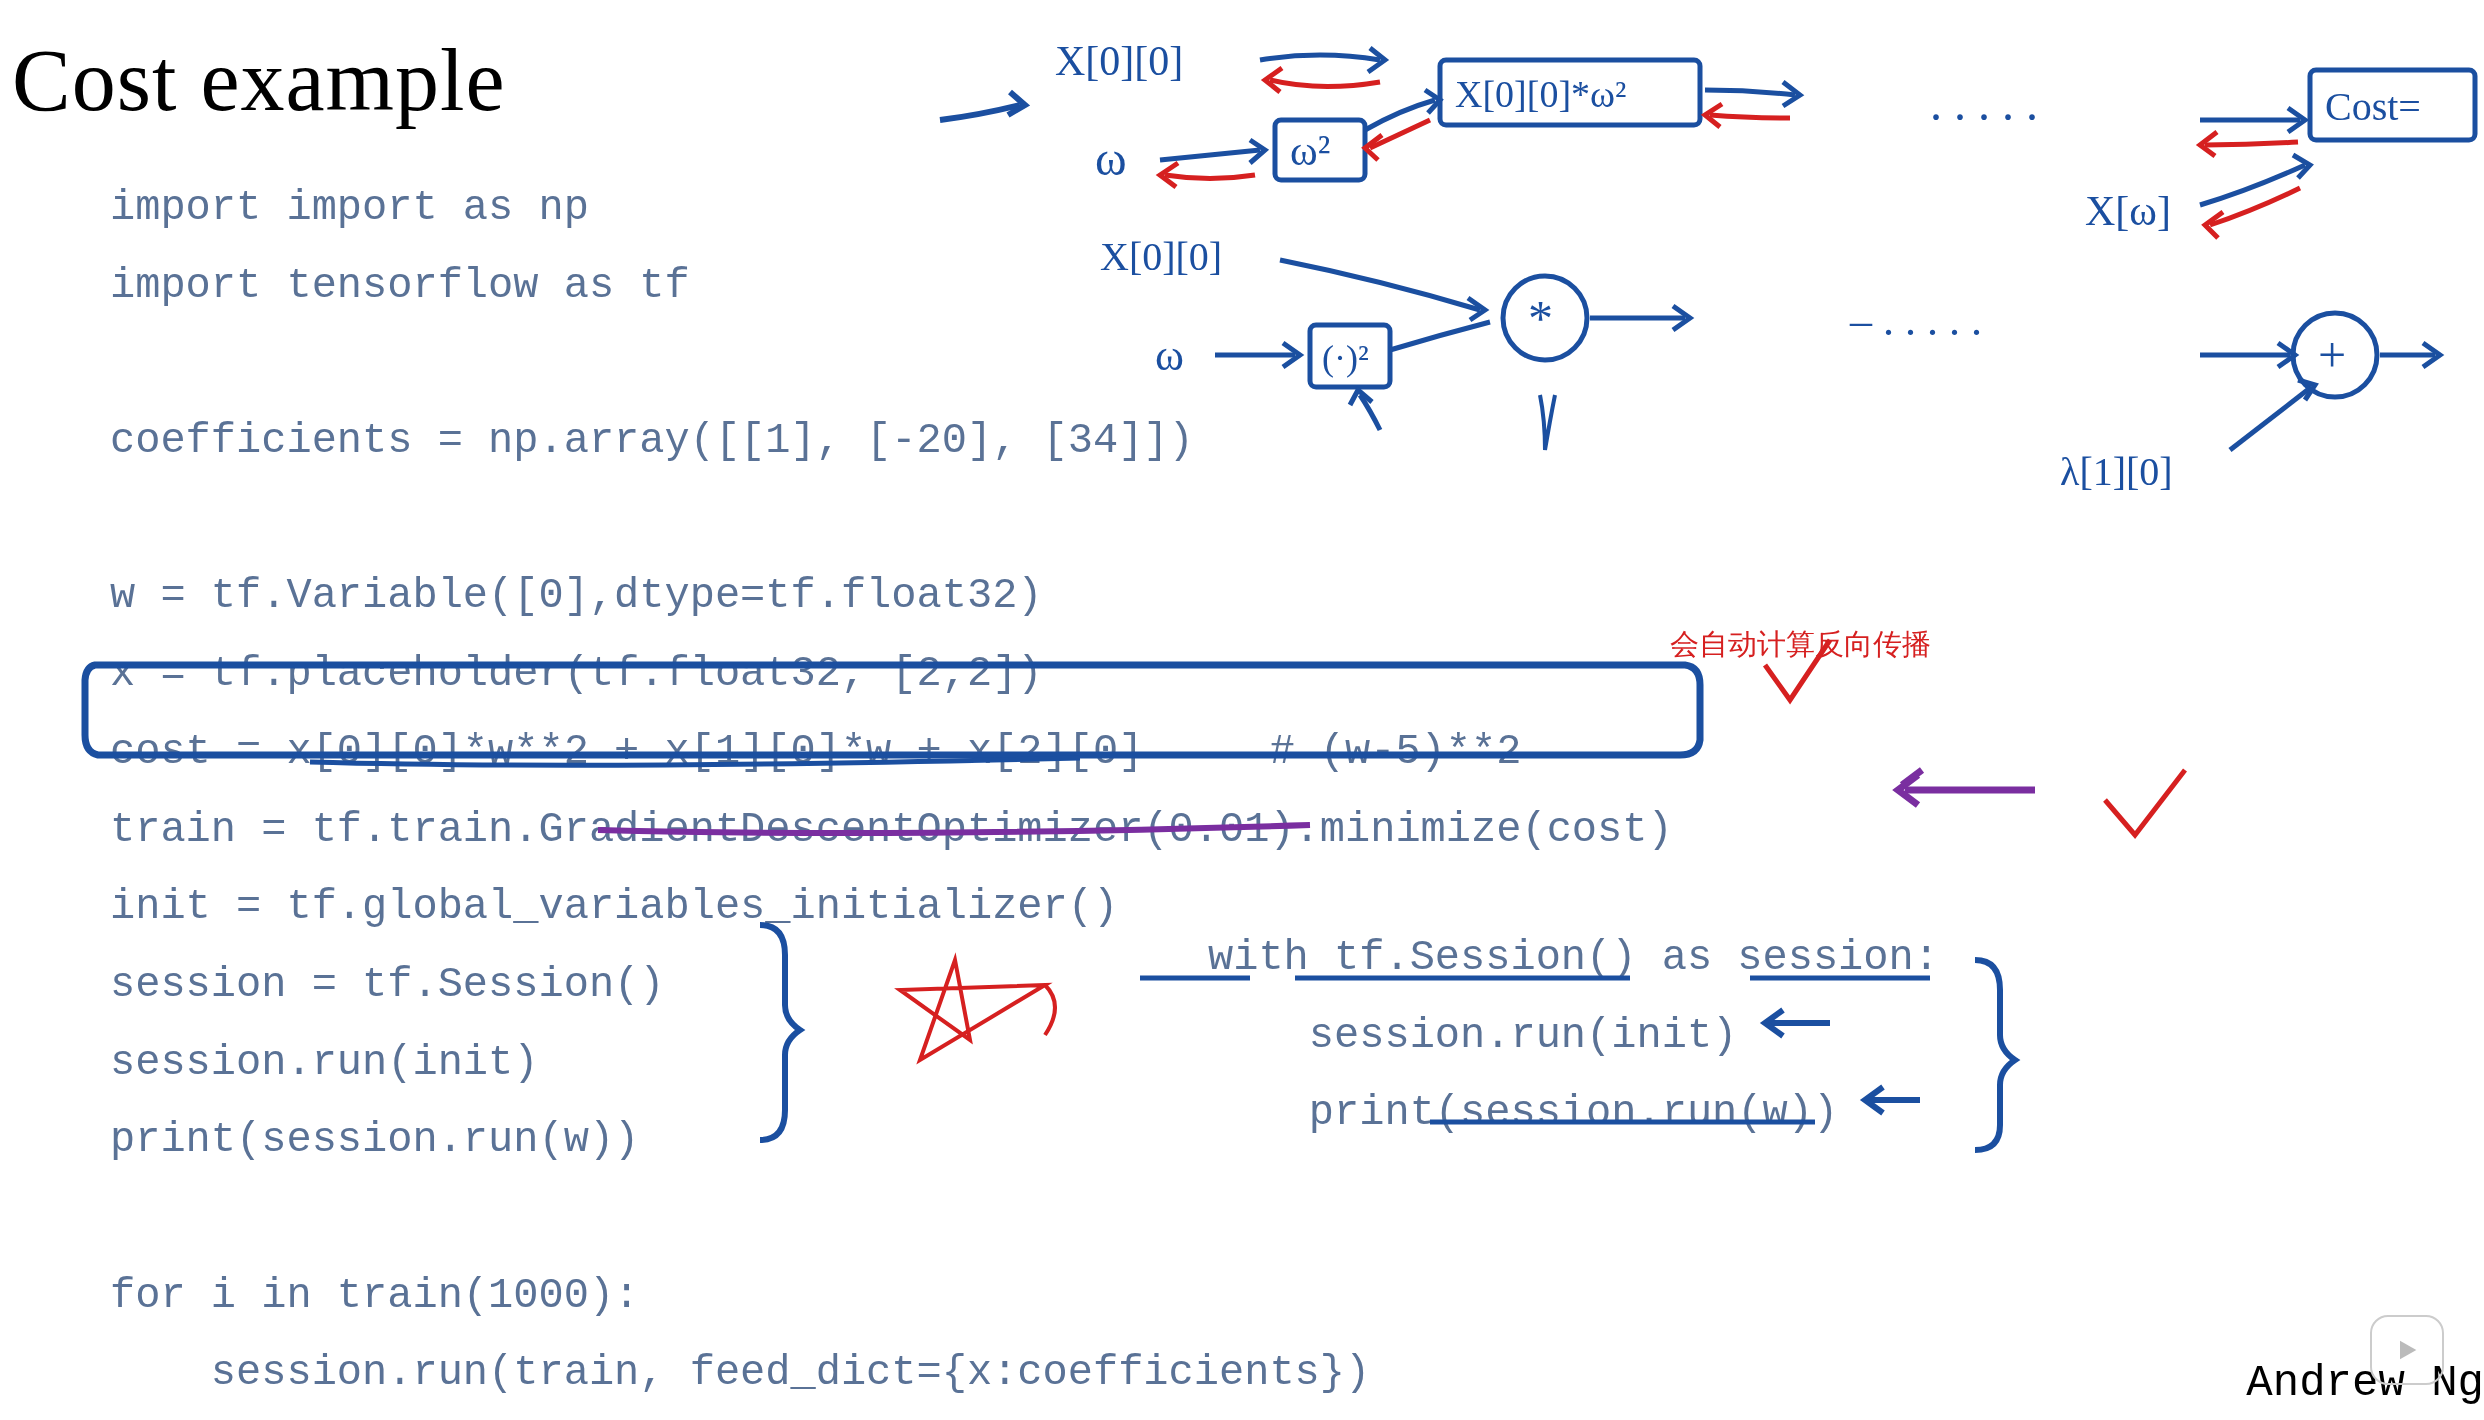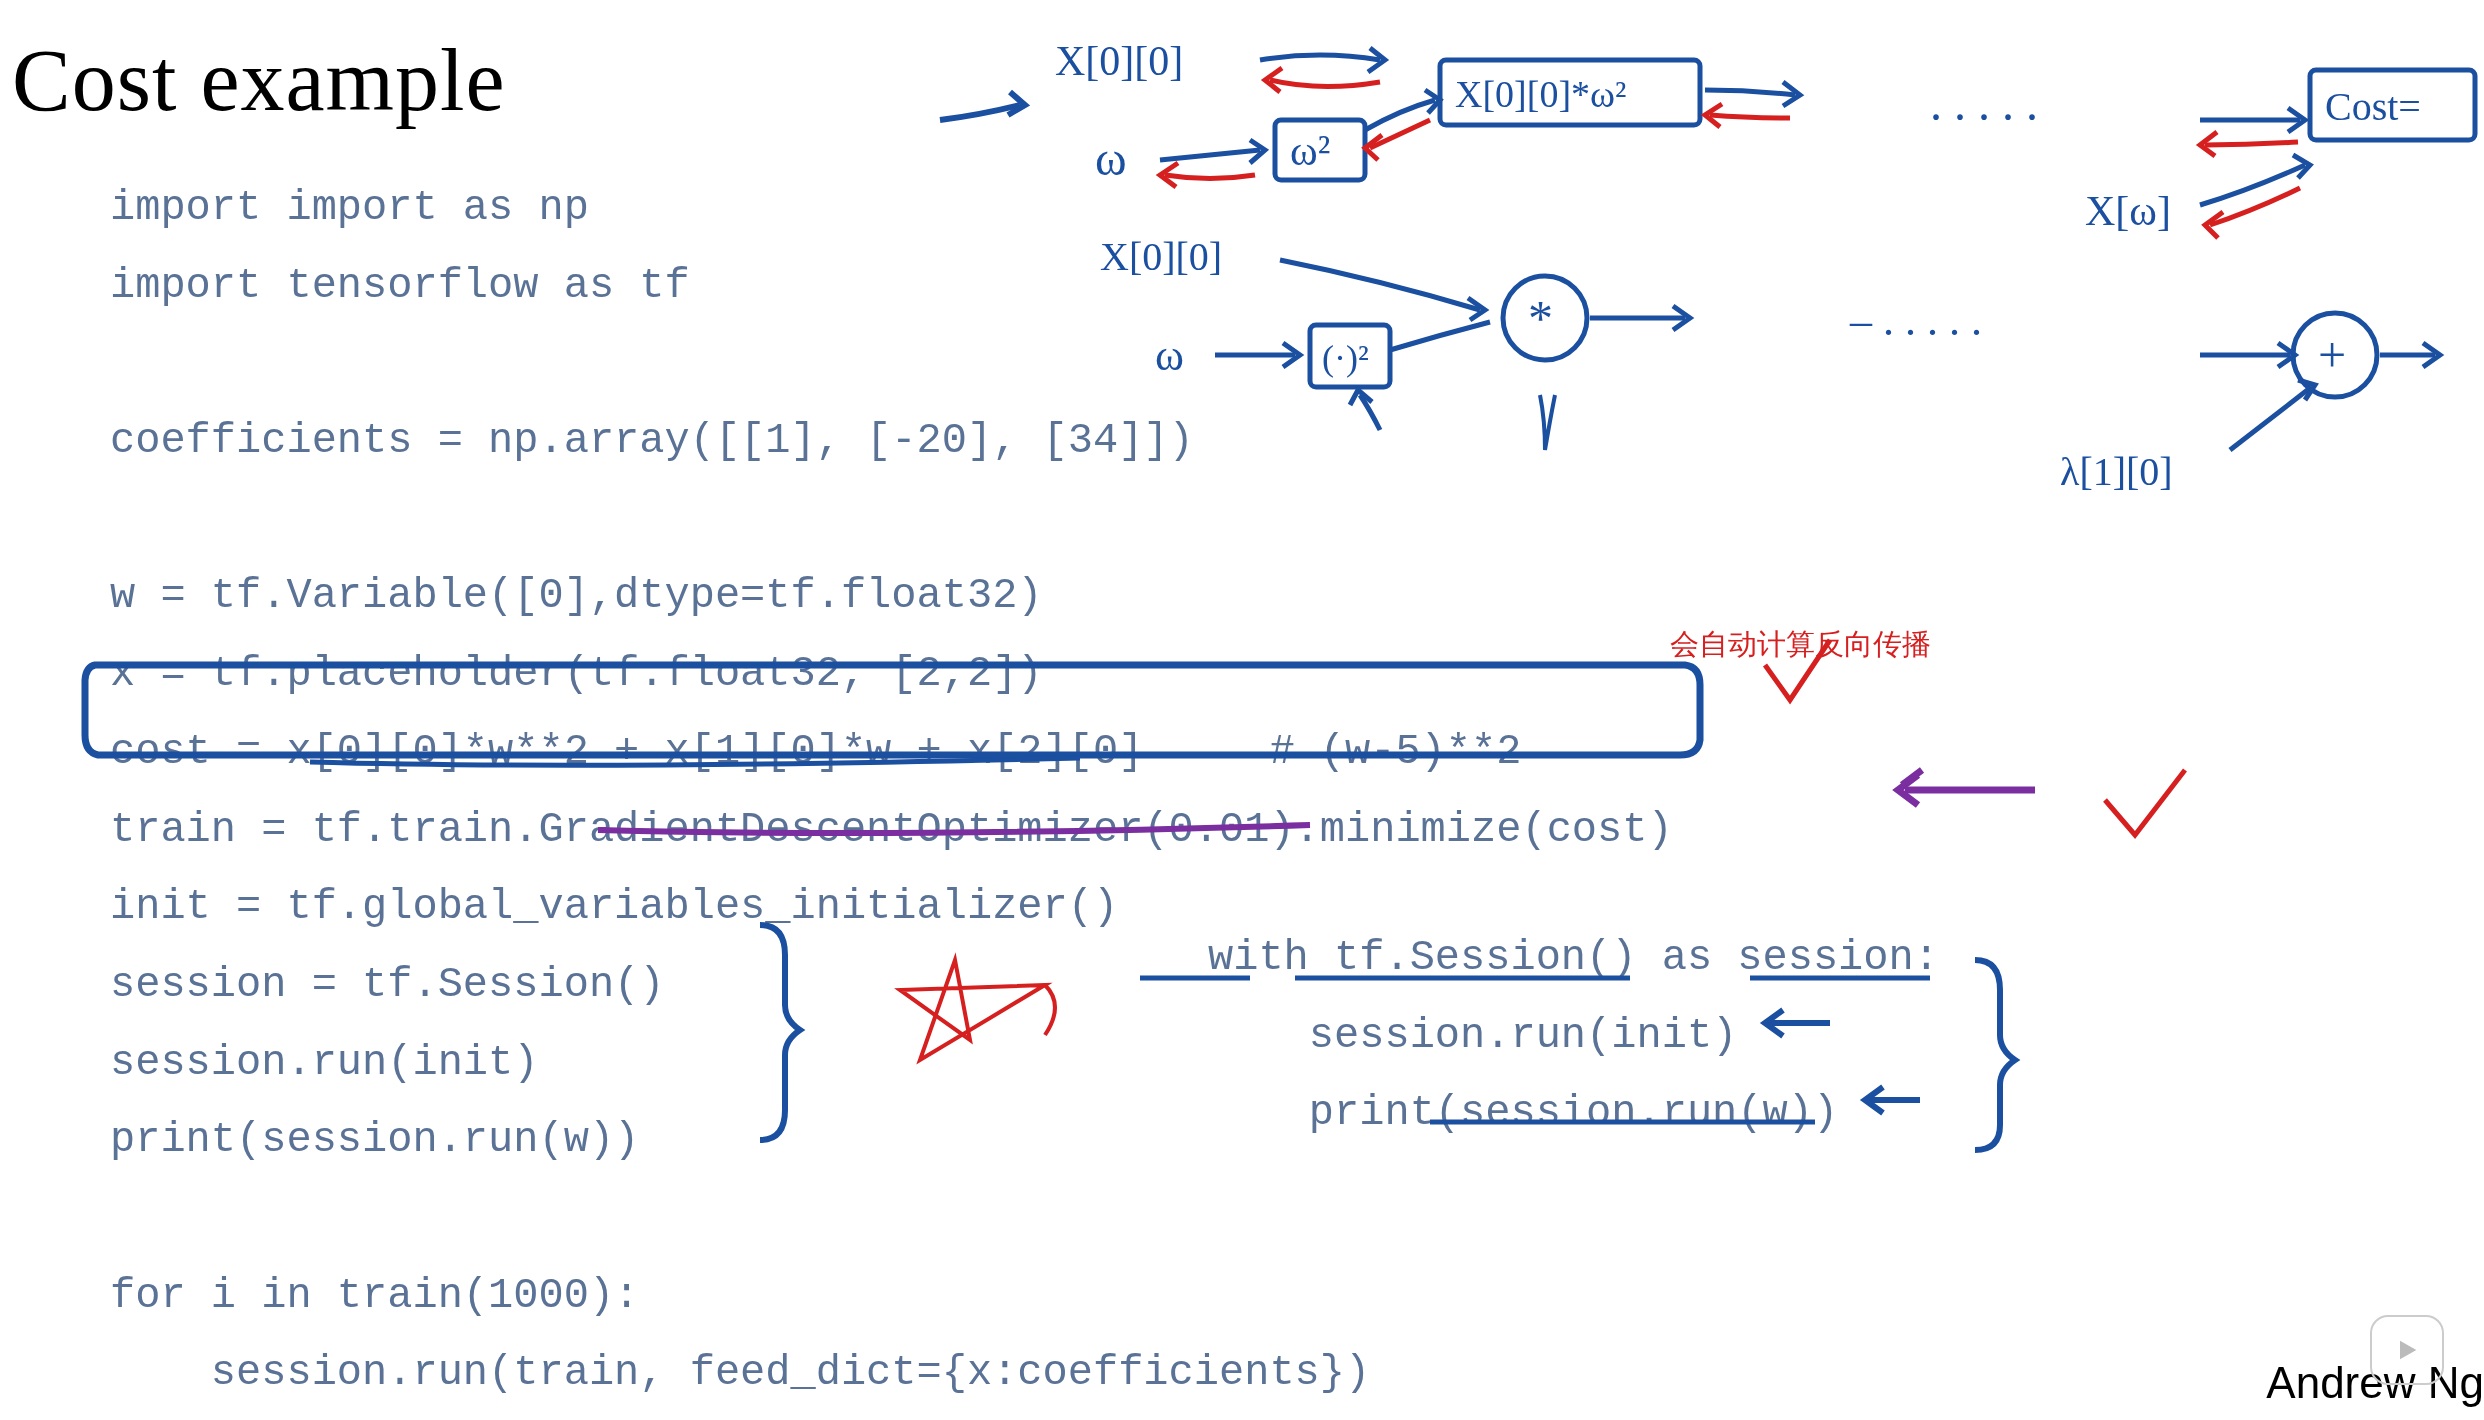--- a/index.html
+++ b/index.html
@@ -36,21 +36,21 @@
       font-family: sans-serif;
       font-size: 29px;
       top: 605px;
       left: 1670px;
       margin-top: 20px;
     }
     .credit {
       position: absolute;
       bottom: 12px;
       right: 0;
-      font-family: Liberation Sans, sans-serif;
+      font-family: Liberation Mono, monospace;
       font-size: 44px;
       color: #000;
     }
     .svg-anno {
       position: absolute;
       top: 0;
       left: 0;
       width: 2484px;
       height: 1420px;
       pointer-events: none;

